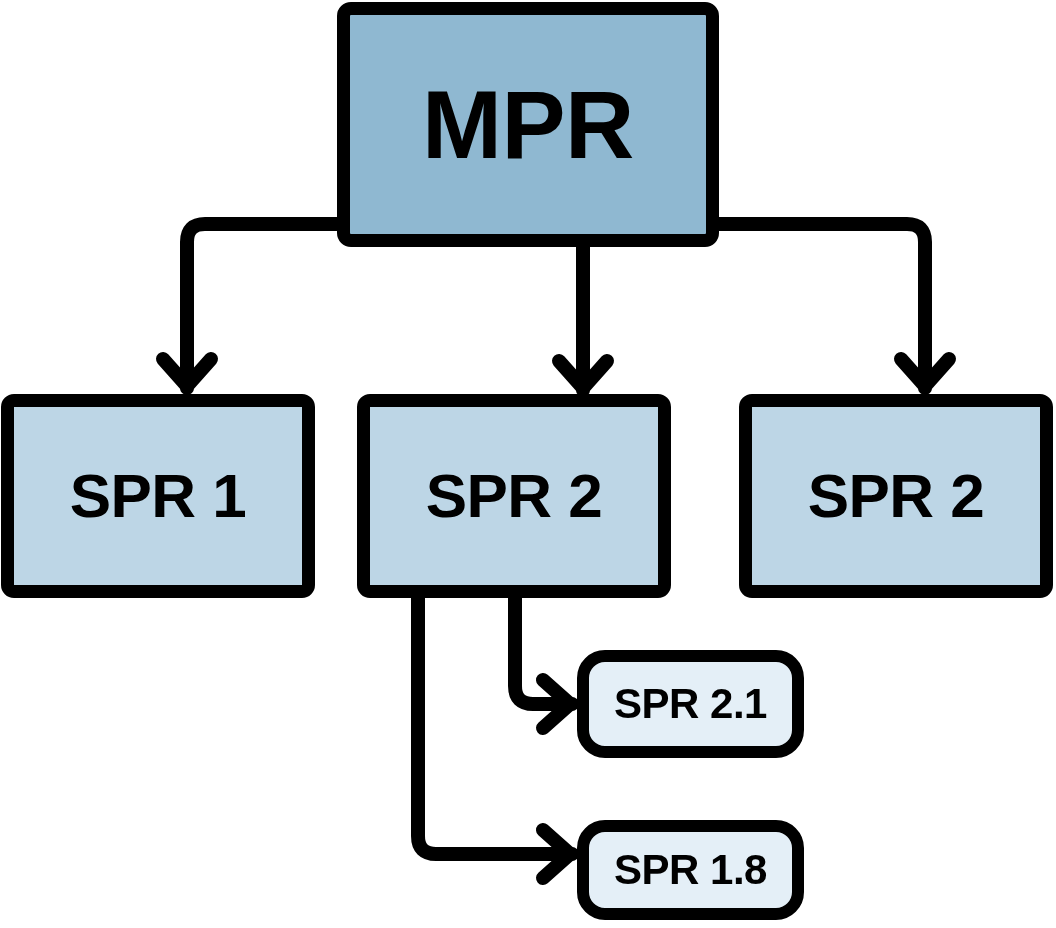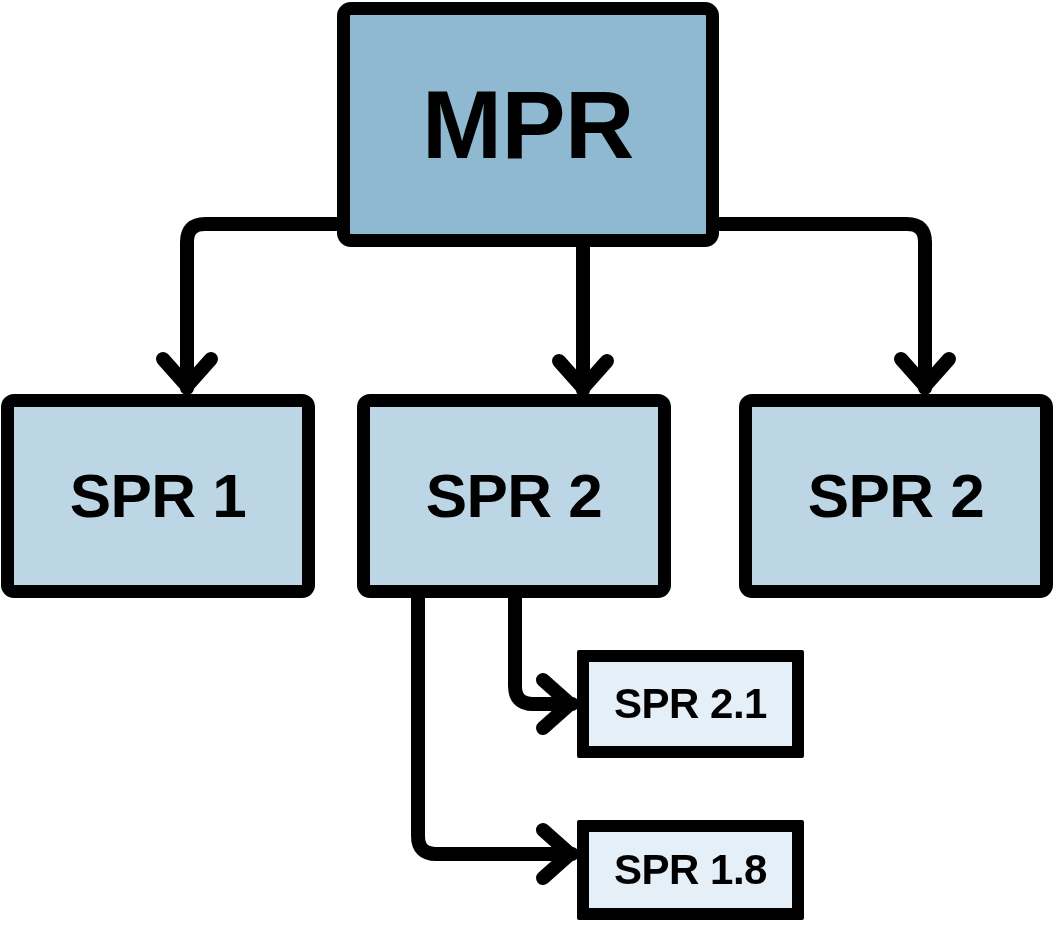--- a/index.html
+++ b/index.html
@@ -69,21 +69,21 @@
   #node-spr1 { left: 1px; }
   #node-spr2 { left: 357px; }
   #node-spr3 { left: 739px; }
 
   
   .node-level3 {
     left: 577px;
     width: 227px;
     background: #E4EFF7;
     border-width: 12px;
-    border-radius: 2px;
+    border-radius: 28px;
     font-size: 42px;
   }
   #node-spr21 { top: 650px; height: 108px; }
   #node-spr22 { top: 820px; height: 100px; }
 </style>
 </head>
 <body>
 
 <div id="diagram-root">
 

